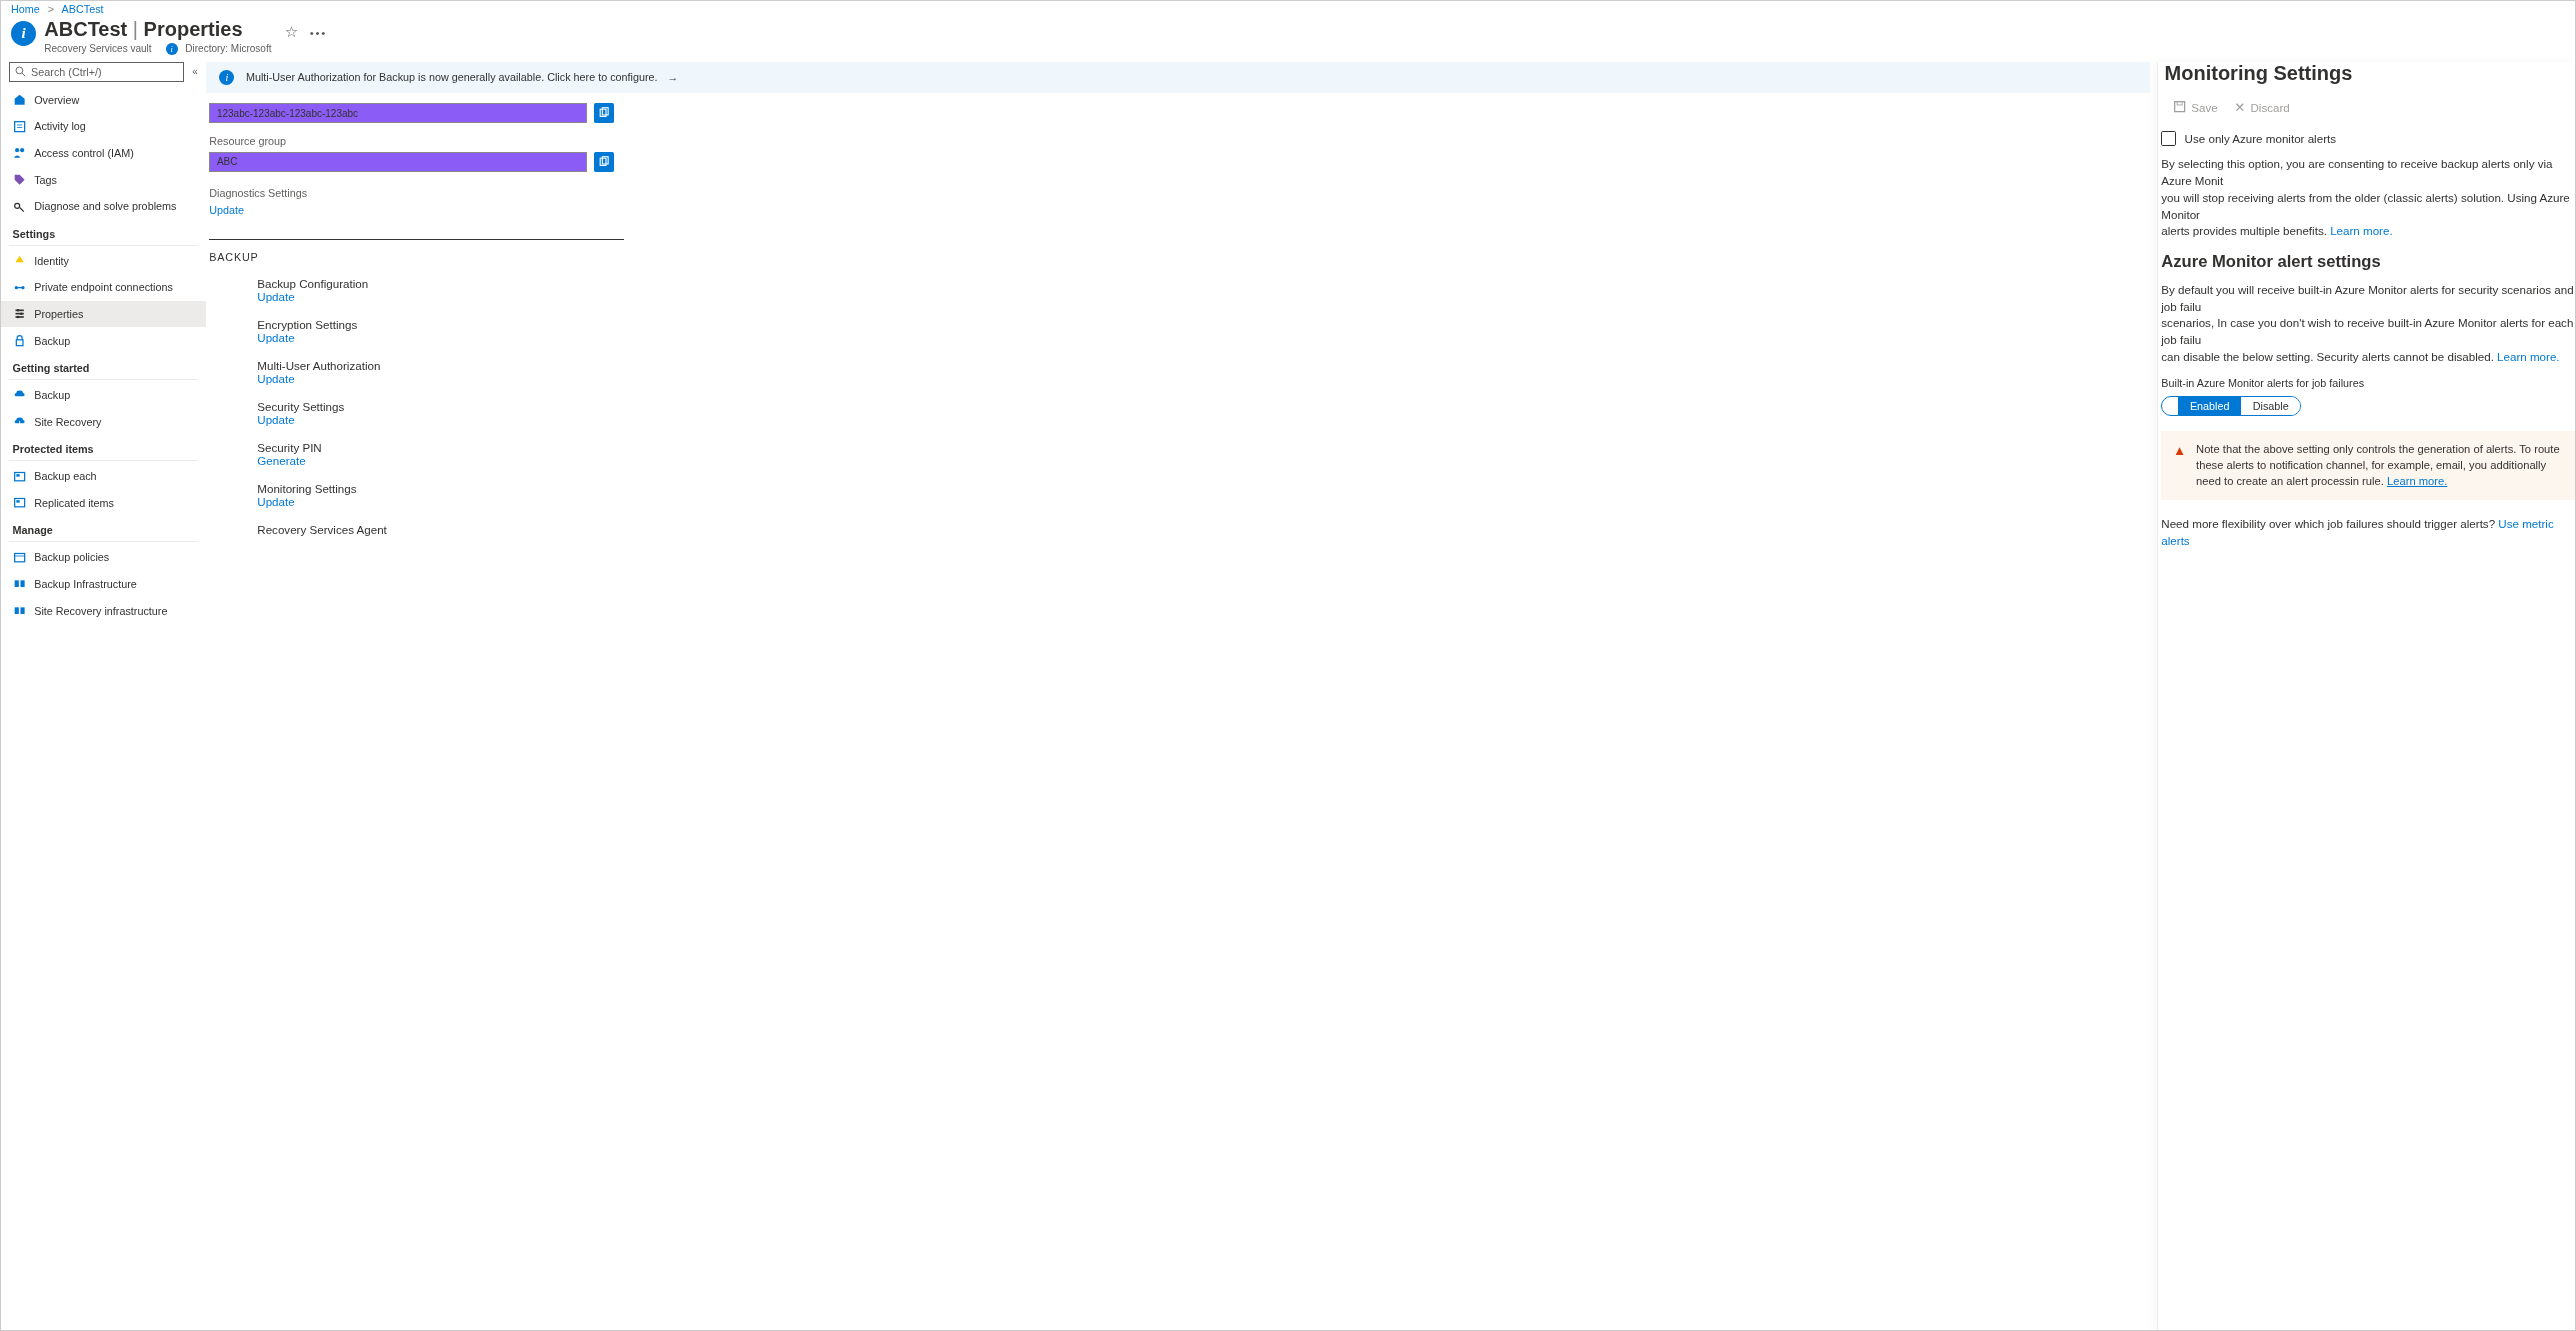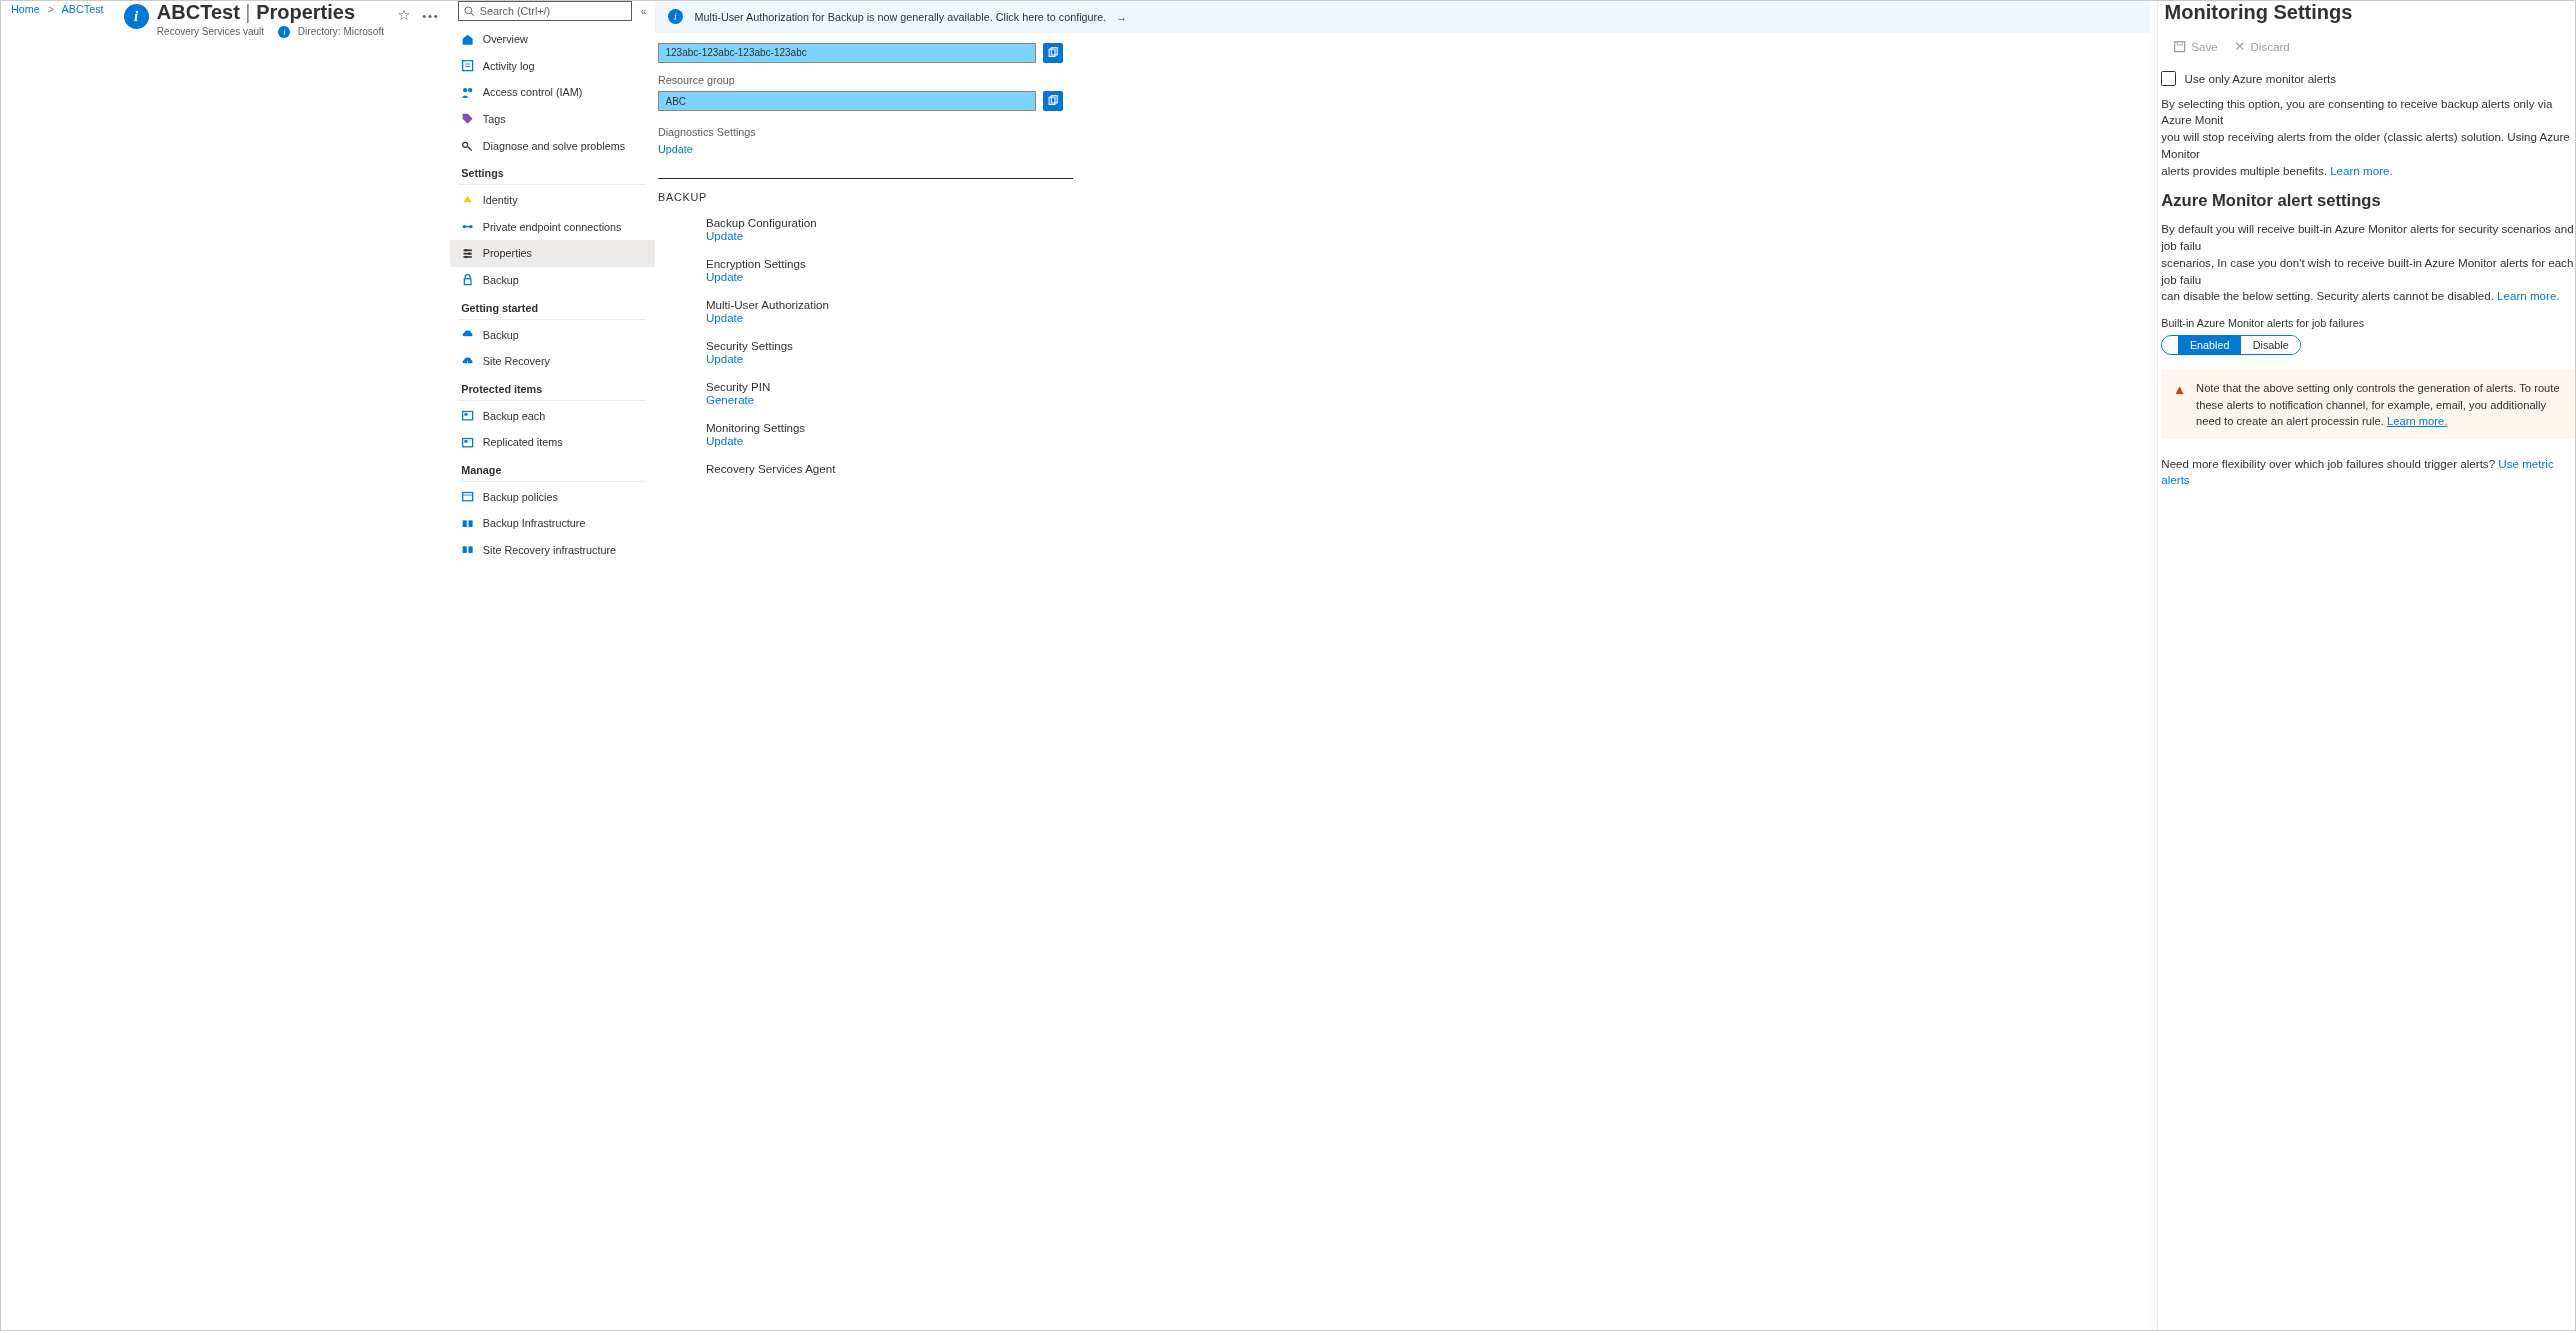--- a/index.html
+++ b/index.html
@@ -1,19 +1,19 @@
 <!DOCTYPE html>
 <html style="font-size:13.3px"><head>
 <meta charset="utf-8">
 <style>
 * { box-sizing: border-box; margin: 0; padding: 0; }
 body { font-family: "Segoe UI", Arial, sans-serif; font-size: 10.8px; color: #323130; background: #fff; overflow: hidden; }
 a { color: #0078d4; text-decoration: none; }
 
-.root { display: flex; flex-direction: row; height: 100vh; border: 0.8px solid #ccc; }
+.root { display: flex; flex-direction: column; height: 100vh; border: 0.8px solid #ccc; }
 
 
 .breadcrumb { padding: 1.7px 10px 3.3px 10px; font-size: 10.8px; }
 .breadcrumb a { color: #0078d4; }
 .breadcrumb .sep { color: #888; margin: 0 5px; }
 
 
 .page-header { display: flex; align-items: flex-start; padding: 0 10px 6.6px 10px; }
 .page-header .hicon { width: 25px; height: 25px; background: #0078d4; border-radius: 50%; color: #fff; display: flex; align-items: center; justify-content: center; font-weight: bold; font-size: 15px; margin-top: 3.3px; font-style: italic; font-family: Georgia, serif; }
 .page-header .titles { margin-left: 8.3px; }
@@ -51,21 +51,21 @@
 .main-scroll::-webkit-scrollbar { width: 13.3px; }
 .main-scroll::-webkit-scrollbar-track { background: #f3f2f1; }
 .main-scroll::-webkit-scrollbar-thumb { background: #c8c6c4; }
 
 .info-banner { display: flex; align-items: center; background: #eff6fc; padding: 8.3px 13.3px; margin: 0 0 10px 0; font-size: 10.8px; }
 .info-banner .iicon { width: 15px; height: 15px; background: #0078d4; color: #fff; border-radius: 50%; display: flex; align-items: center; justify-content: center; font-size: 10px; margin-right: 11.6px; font-style: italic; font-family: Georgia, serif; }
 .info-banner .arrow { margin-left: 10px; }
 
 .content-block { padding: 0 0 0 3.3px; max-width: 631px; }
 .ro-input-row { display: flex; align-items: center; margin-bottom: 11.6px; }
-.ro-input { flex: 0 0 378px; height: 20px; background: #7dd3fc; border: 0.8px solid #8a8886; padding: 0 6.6px; font-size: 10px; color: #323130; display: flex; align-items: center; }
+.ro-input { flex: 0 0 378px; height: 20px; background: #8b5cf6; border: 0.8px solid #8a8886; padding: 0 6.6px; font-size: 10px; color: #323130; display: flex; align-items: center; }
 .copy-btn { width: 20px; height: 20px; background: #0078d4; color: #fff; margin-left: 6.6px; display: flex; align-items: center; justify-content: center; border-radius: 1.7px; cursor: pointer; }
 
 .field-label { font-size: 10.8px; color: #605e5c; margin: 10px 0 5px 0; }
 
 .section-divider { border: none; border-top: 0.8px solid #323130; margin: 23px 0 11.6px 0; width: 415px; }
 .section-header { font-size: 10.8px; letter-spacing: 0.8px; color: #323130; margin-bottom: 13.3px; }
 
 .prop-item { margin-bottom: 15px; margin-left: 48px; }
 .prop-item .pt { font-size: 11.6px; color: #323130; }
 .prop-item a { font-size: 11.6px; }

